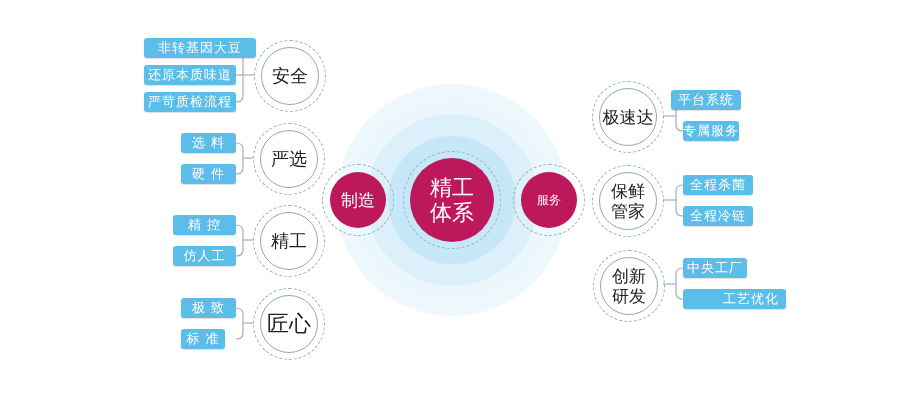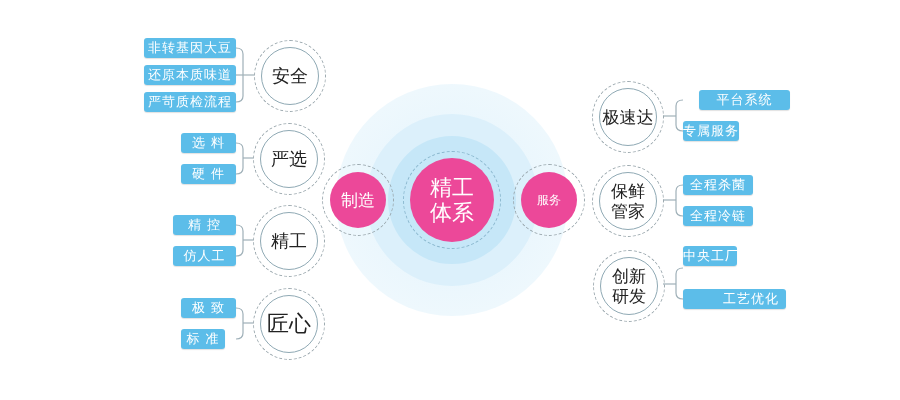--- a/index.html
+++ b/index.html
@@ -2,21 +2,21 @@
 <html><head>
 <meta charset="utf-8">
 <style>
   html,body{margin:0;padding:0;background:#ffffff;}
   body{width:900px;height:400px;position:relative;overflow:hidden;font-family:"DejaVu Sans","Liberation Sans",sans-serif;}
   .halo{position:absolute;border-radius:50%;}
   .tag{position:absolute;height:20px;line-height:20px;background:#5cbde9;color:#ffffff;font-size:13px;text-align:center;border-radius:3px;box-shadow:0 1px 1px rgba(0,0,0,0.12);letter-spacing:1px;white-space:nowrap;}
   .node{position:absolute;border-radius:50%;display:flex;align-items:center;justify-content:center;text-align:center;}
   .node .ring{position:absolute;left:-8px;top:-8px;right:-8px;bottom:-8px;border-radius:50%;border:1.5px dashed #9aa7ad;}
   .node.white{background:#ffffff;border:1.2px solid #8fa9b4;color:#222;}
-  .node.blue{background:#ec4899;color:#ffffff;}
+  .node.blue{background:#be185d;color:#ffffff;}
   .node span{position:relative;z-index:2;display:block;}
   svg.lines{position:absolute;left:0;top:0;}
 </style>
 </head>
 <body>
 
 <div class="halo" style="left:336px;top:84px;width:232px;height:232px;background:radial-gradient(circle,#e3f3fc 0%,#eef8fd 70%,#f6fbfe 100%);"></div>
 <div class="halo" style="left:366px;top:114px;width:172px;height:172px;background:#dcf0fb;"></div>
 <div class="halo" style="left:388px;top:136px;width:128px;height:128px;background:#c6e7f8;"></div>
 
@@ -39,21 +39,21 @@
     <path d="M663 116 L676 116"></path>
 
     <path d="M683 185 Q676 185 676 191 L676 210 Q676 216 683 216"></path>
     <path d="M663 200 L676 200"></path>
 
     <path d="M683 268 Q676 268 676 274 L676 293 Q676 299 683 299"></path>
     <path d="M663 284 L676 284"></path>
   </g>
 </svg>
 
-<div class="tag" style="left:144px;top:38px;width:92px;">非转基因大豆</div>
+<div class="tag" style="left:144px;top:38px;width:112px;">非转基因大豆</div>
 <div class="tag" style="left:144px;top:65px;width:92px;">还原本质味道</div>
 <div class="tag" style="left:144px;top:92px;width:92px;">严苛质检流程</div>
 
 <div class="tag" style="left:181px;top:133px;width:55px;">选 料</div>
 <div class="tag" style="left:181px;top:164px;width:55px;">硬 件</div>
 
 <div class="tag" style="left:173px;top:215px;width:63px;">精 控</div>
 <div class="tag" style="left:173px;top:246px;width:63px;">仿人工</div>
 
 <div class="tag" style="left:181px;top:298px;width:55px;">极 致</div>
@@ -105,18 +105,18 @@
   </span>
 </div>
 <div class="node white" style="left:600px;top:257px;width:56px;height:56px;font-size:17px;line-height:20px;">
   <div class="ring"></div>
   <span>
     <span>创新</span>
     <span>研发</span>
   </span>
 </div>
 
-<div class="tag" style="left:699px;top:90px;width:91px;">平台系统</div>
+<div class="tag" style="left:671px;top:90px;width:70px;">平台系统</div>
 <div class="tag" style="left:683px;top:121px;width:56px;">专属服务</div>
 <div class="tag" style="left:683px;top:175px;width:70px;font-family:Liberation Serif, serif;">全程杀菌</div>
 <div class="tag" style="left:683px;top:206px;width:70px;">全程冷链</div>
-<div class="tag" style="left:683px;top:246px;width:54px;">中央工厂</div>
+<div class="tag" style="left:683px;top:258px;width:64px;">中央工厂</div>
 <div class="tag" style="left:683px;top:289px;width:70px;padding-left:33px;">工艺优化</div>
 
 </body></html>

